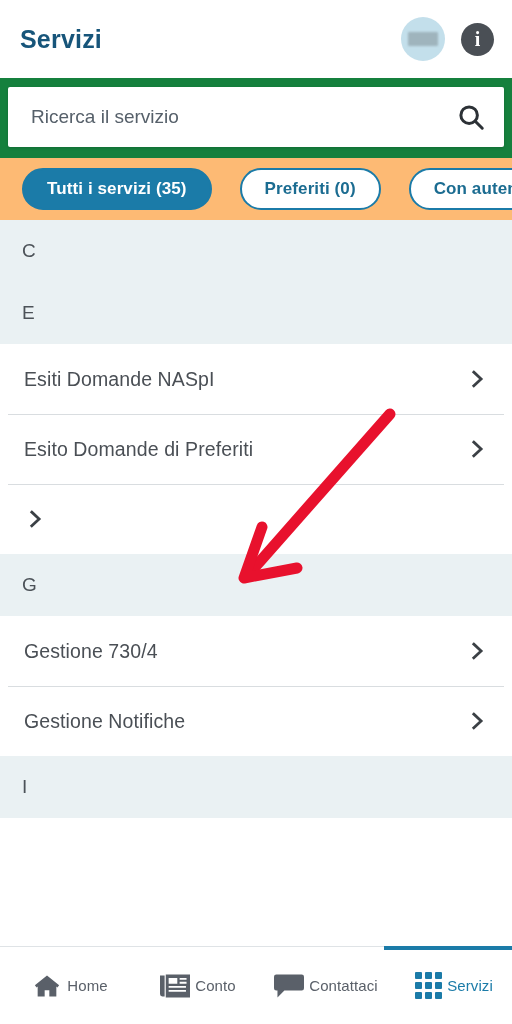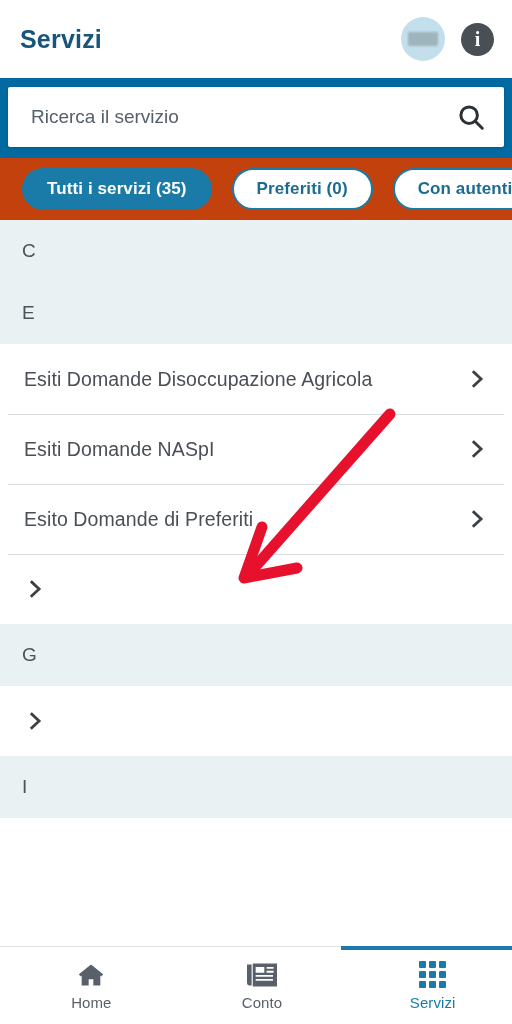--- a/index.html
+++ b/index.html
@@ -70,21 +70,21 @@
     font-family: "Liberation Serif", serif;
     font-weight: bold;
     font-size: 20px;
     line-height: 1;
     padding-bottom: 1px;
   }
 
   
   .search-wrap {
     flex: 0 0 80px;
-    background: #0369a1;
+    background: #15803d;
     padding: 9px 8px 11px 8px;
   }
   .search-box {
     height: 60px;
     background: #ffffff;
     border-radius: 2px;
     box-shadow: 0 1px 3px rgba(0,0,0,0.17);
     display: flex;
     align-items: center;
     padding: 0 18px 0 23px;
@@ -97,24 +97,24 @@
     font-size: 19px;
     color: #4a4f55;
     background: transparent;
   }
   .search-input::placeholder { color: #56606a; opacity: 1; }
   .search-icon { flex: 0 0 auto; display:flex; }
 
   
   .chips-row {
     flex: 0 0 62px;
-    background: #c2410c;
-    display: flex;
-    align-items: center;
-    gap: 20px;
+    background: #fdba74;
+    display: flex;
+    align-items: center;
+    gap: 28px;
     padding: 0 0 0 22px;
     overflow: hidden;
     white-space: nowrap;
   }
   .chip {
     flex: 0 0 auto;
     height: 42px;
     border-radius: 21px;
     display: flex;
     align-items: center;
@@ -188,21 +188,21 @@
     flex: 0 0 78px;
     background: #ffffff;
     border-top: 1px solid #dfe3e6;
     display: flex;
     align-items: stretch;
     z-index: 50;
   }
   .nav-item {
     flex: 1 1 0;
     display: flex;
-    flex-direction: column;
+    flex-direction: row;
     align-items: center;
     justify-content: center;
     gap: 5px;
     position: relative;
     cursor: pointer;
     color: #5a6069;
     padding-left: 12px;
   }
   .nav-item.active { color: #1b7ba8; }
   .nav-item.active::before {
@@ -249,28 +249,20 @@
     <div class="chip active">Tutti i servizi (35)</div>
     <div class="chip">Preferiti (0)</div>
     <div class="chip">Con autenticazione</div>
   </div>
 
   <div class="list">
 
     <div class="section-header">C</div>
     <div class="section-header">E</div>
 
-    <div class="list-item">
-      <span class="list-item-label">Esiti Domande Disoccupazione Agricola</span>
-      <span class="chev">
-        <svg width="22" height="22" viewBox="0 0 24 24" fill="none" stroke="#3b4045" stroke-width="3" stroke-linecap="square">
-            <polyline points="8.5,4.5 16.5,12 8.5,19.5"></polyline>
-          </svg>
-      </span>
-    </div>
 
     <div class="list-item">
       <span class="list-item-label">Esiti Domande NASpI</span>
       <span class="chev">
         <svg width="22" height="22" viewBox="0 0 24 24" fill="none" stroke="#3b4045" stroke-width="3" stroke-linecap="square">
             <polyline points="8.5,4.5 16.5,12 8.5,19.5"></polyline>
           </svg>
       </span>
     </div>
 
@@ -287,22 +279,31 @@
       <span class="chev">
         <svg width="22" height="22" viewBox="0 0 24 24" fill="none" stroke="#3b4045" stroke-width="3" stroke-linecap="square">
             <polyline points="8.5,4.5 16.5,12 8.5,19.5"></polyline>
           </svg>
       </span>
     </div>
 
 
     <div class="section-header">G</div>
 
-
-    <div class="list-item">
+    <div class="list-item">
+      <span class="list-item-label">Gestione 730/4</span>
+      <span class="chev">
+        <svg width="22" height="22" viewBox="0 0 24 24" fill="none" stroke="#3b4045" stroke-width="3" stroke-linecap="square">
+            <polyline points="8.5,4.5 16.5,12 8.5,19.5"></polyline>
+          </svg>
+      </span>
+    </div>
+
+    <div class="list-item">
+      <span class="list-item-label">Gestione Notifiche</span>
       <span class="chev">
         <svg width="22" height="22" viewBox="0 0 24 24" fill="none" stroke="#3b4045" stroke-width="3" stroke-linecap="square">
             <polyline points="8.5,4.5 16.5,12 8.5,19.5"></polyline>
           </svg>
       </span>
     </div>
 
     <div class="section-header">I</div>
   </div>
 
@@ -328,20 +329,28 @@
       <span class="nav-icon">
         <svg width="30" height="26" viewBox="0 0 26 22" fill="#5a6069">
           <path d="M0 2h4v18H2a2 2 0 0 1-2-2V2z"></path>
           <path d="M5 1h21v20H5V1zm2.5 3v5h7.5V4H7.5zm9.5 0v1.6h6V4h-6zm0 3.4V9h6V7.4h-6zM7.5 11v1.6h15V11h-15zm0 3.4V16h15v-1.6h-15z" fill="#5a6069"></path>
         </svg>
       </span>
       <span class="nav-label">Conto</span>
     </div>
 
 
+    <div class="nav-item">
+      <span class="nav-icon">
+        <svg width="30" height="26" viewBox="0 0 26 22" fill="#5a6069">
+          <path d="M2 1h22a2 2 0 0 1 2 2v10a2 2 0 0 1-2 2H9l-6 6v-6H2a2 2 0 0 1-2-2V3a2 2 0 0 1 2-2z"></path>
+        </svg>
+      </span>
+      <span class="nav-label">Contattaci</span>
+    </div>
 
     <div class="nav-item active">
       <span class="nav-icon">
         <span class="grid-icon">
             <i></i>
             <i></i>
             <i></i>
             <i></i>
             <i></i>
             <i></i>

